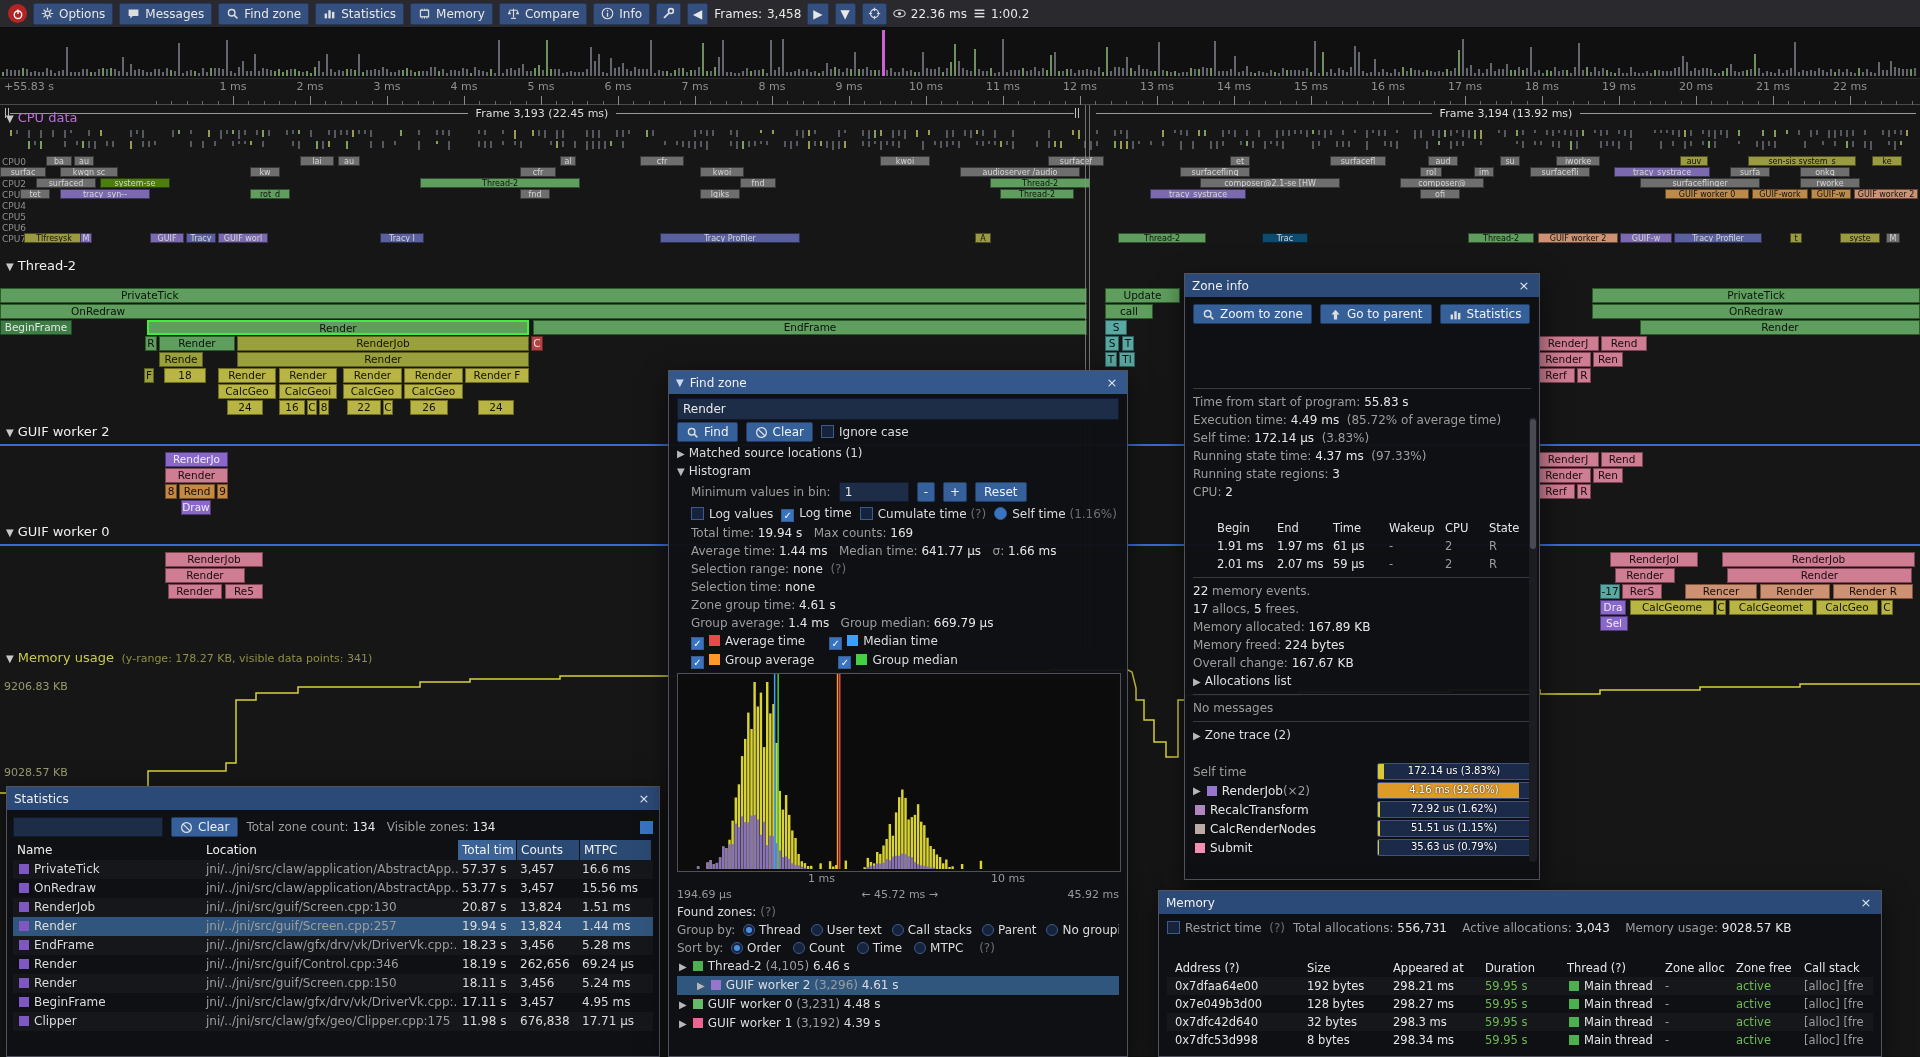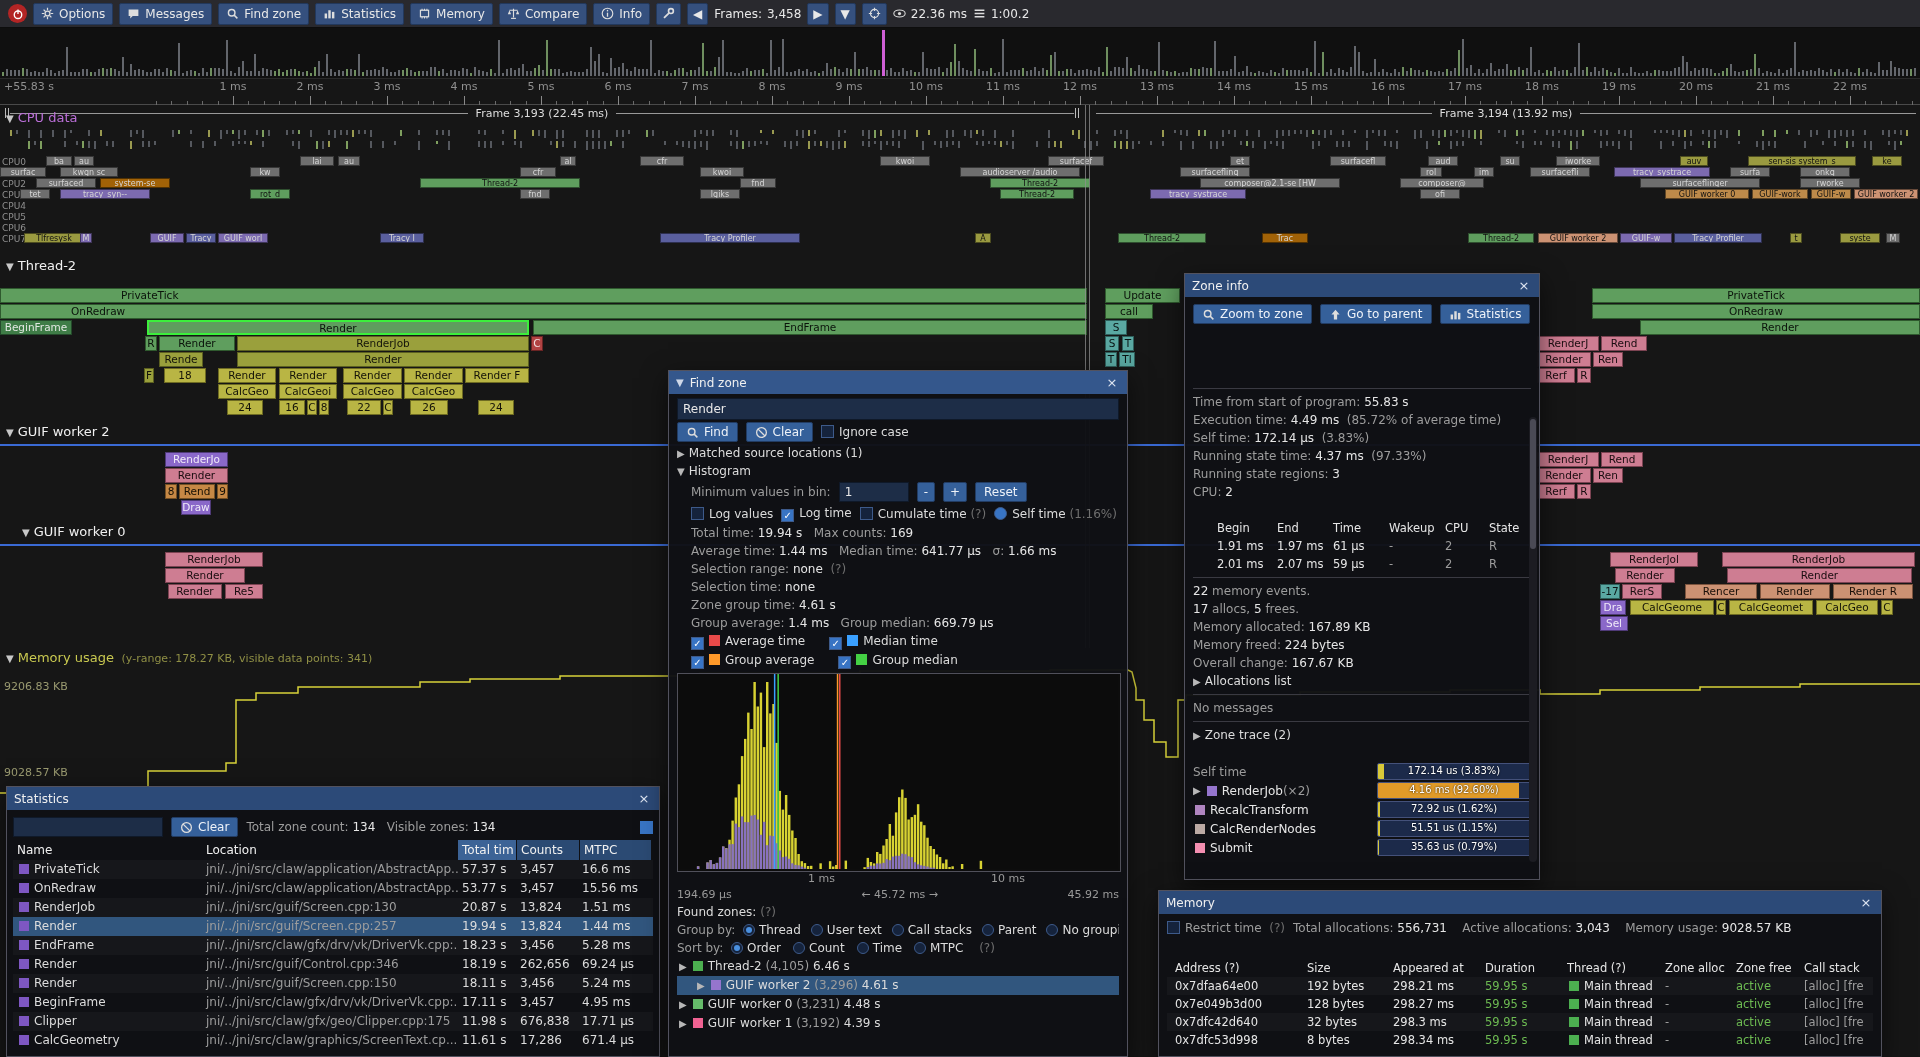--- a/index.html
+++ b/index.html
@@ -893,21 +893,21 @@
       <span class="flabel">Frame 3,194 (13.92 ms)</span>
       <div class="fline"></div>
     </div>
   </div>
 
   <div id="timeline" style="position:absolute;left:0;top:0;width:1920px;height:1057px;">
     <div class="section-head head-cpu" style="left:6px;top:110px;"><span class="tri">▼</span><span>CPU data</span></div>
     <div class="section-head" style="left:6px;top:258px;"><span class="tri">▼</span><span>Thread-2</span></div>
     <div class="section-head" style="left:6px;top:424px;"><span class="tri">▼</span><span>GUIF worker 2</span></div>
     <div class="thread-line" style="top:444px;"></div>
-    <div class="section-head" style="left:6px;top:524px;margin-left:16px;"><span class="tri">▼</span><span>GUIF worker 0</span></div>
+    <div class="section-head" style="left:6px;top:524px;"><span class="tri">▼</span><span>GUIF worker 0</span></div>
     <div class="thread-line" style="top:544px;"></div>
     <div class="section-head head-mem" style="left:6px;top:650px;">
       <span class="tri">▼</span><span>Memory usage</span>
       <span class="suffix">&nbsp;<span>(y-range: 178.27 KB, visible data points: 341)</span></span>
     </div>
     <div class="mem-ylabel" style="top:680px;">9206.83 KB</div>
     <div class="mem-ylabel" style="top:766px;">9028.57 KB</div>
   <div class="cpu-tick" style="left: 10px; top: 130px; height: 5.7px; background: rgb(154, 154, 80);"></div>
       <div class="cpu-tick" style="left: 16px; top: 130px; height: 4px; background: rgb(85, 88, 94);"></div>
       <div class="cpu-tick" style="left: 28px; top: 130px; height: 8.2px; background: rgb(85, 88, 94);"></div>
@@ -1287,21 +1287,21 @@
       <div class="cpu-seg" style="left: 960px; top: 167px; width: 120px; background: rgb(110, 110, 110); color: rgb(213, 213, 213);">audioserver /audio</div>
       <div class="cpu-seg" style="left: 1180px; top: 167px; width: 70px; background: rgb(110, 110, 110); color: rgb(213, 213, 213);">surfacefling</div>
       <div class="cpu-seg" style="left: 1420px; top: 167px; width: 22px; background: rgb(110, 110, 110); color: rgb(213, 213, 213);">rol</div>
       <div class="cpu-seg" style="left: 1474px; top: 167px; width: 20px; background: rgb(110, 110, 110); color: rgb(213, 213, 213);">im</div>
       <div class="cpu-seg" style="left: 1530px; top: 167px; width: 60px; background: rgb(110, 110, 110); color: rgb(213, 213, 213);">surfacefli</div>
       <div class="cpu-seg" style="left: 1614px; top: 167px; width: 96px; background: rgb(124, 106, 176); color: rgb(213, 213, 213);">tracy_systrace</div>
       <div class="cpu-seg" style="left: 1730px; top: 167px; width: 40px; background: rgb(110, 110, 110); color: rgb(213, 213, 213);">surfa</div>
       <div class="cpu-seg" style="left: 1800px; top: 167px; width: 50px; background: rgb(110, 110, 110); color: rgb(213, 213, 213);">onkq</div>
       <div class="cpu-label" style="top: 179px;">CPU2</div>
       <div class="cpu-seg" style="left: 36px; top: 178px; width: 60px; background: rgb(110, 110, 110); color: rgb(213, 213, 213);">surfaced</div>
-      <div class="cpu-seg" style="left: 100px; top: 178px; width: 70px; background: #a16207; color: rgb(213, 213, 213);">system-se</div>
+      <div class="cpu-seg" style="left: 100px; top: 178px; width: 70px; background: #4d7c0f; color: rgb(213, 213, 213);">system-se</div>
       <div class="cpu-seg" style="left: 420px; top: 178px; width: 160px; background: rgb(95, 158, 94); color: rgb(17, 17, 17);">Thread-2</div>
       <div class="cpu-seg" style="left: 740px; top: 178px; width: 36px; background: rgb(110, 110, 110); color: rgb(213, 213, 213);">fnd</div>
       <div class="cpu-seg" style="left: 990px; top: 178px; width: 100px; background: rgb(95, 158, 94); color: rgb(17, 17, 17);">Thread-2</div>
       <div class="cpu-seg" style="left: 1200px; top: 178px; width: 140px; background: rgb(110, 110, 110); color: rgb(213, 213, 213);">composer@2.1-se [HW</div>
       <div class="cpu-seg" style="left: 1400px; top: 178px; width: 84px; background: rgb(110, 110, 110); color: rgb(213, 213, 213);">composer@</div>
       <div class="cpu-seg" style="left: 1640px; top: 178px; width: 120px; background: rgb(110, 110, 110); color: rgb(213, 213, 213);">surfaceflinger</div>
       <div class="cpu-seg" style="left: 1800px; top: 178px; width: 60px; background: rgb(110, 110, 110); color: rgb(213, 213, 213);">rworke</div>
       <div class="cpu-label" style="top: 190px;">CPU3</div>
       <div class="cpu-seg" style="left: 20px; top: 189px; width: 30px; background: rgb(110, 110, 110); color: rgb(213, 213, 213);">tet</div>
       <div class="cpu-seg" style="left: 60px; top: 189px; width: 90px; background: rgb(124, 106, 176); color: rgb(213, 213, 213);">tracy_syn--</div>
@@ -1321,21 +1321,21 @@
       <div class="cpu-label" style="top: 234px;">CPU7</div>
       <div class="cpu-seg" style="left: 24px; top: 233px; width: 60px; background: rgb(154, 154, 64); color: rgb(17, 17, 17);">Tlfresysk</div>
       <div class="cpu-seg" style="left: 80px; top: 233px; width: 12px; background: rgb(124, 106, 176); color: rgb(213, 213, 213);">M</div>
       <div class="cpu-seg" style="left: 150px; top: 233px; width: 34px; background: rgb(124, 106, 176); color: rgb(213, 213, 213);">GUIF</div>
       <div class="cpu-seg" style="left: 186px; top: 233px; width: 30px; background: rgb(90, 95, 158); color: rgb(213, 213, 213);">Tracy</div>
       <div class="cpu-seg" style="left: 218px; top: 233px; width: 50px; background: rgb(124, 106, 176); color: rgb(213, 213, 213);">GUIF worl</div>
       <div class="cpu-seg" style="left: 380px; top: 233px; width: 44px; background: rgb(90, 95, 158); color: rgb(213, 213, 213);">Tracy I</div>
       <div class="cpu-seg" style="left: 660px; top: 233px; width: 140px; background: rgb(90, 95, 158); color: rgb(213, 213, 213);">Tracy Profiler</div>
       <div class="cpu-seg" style="left: 975px; top: 233px; width: 16px; background: rgb(154, 154, 64); color: rgb(17, 17, 17);">A</div>
       <div class="cpu-seg" style="left: 1118px; top: 233px; width: 88px; background: rgb(95, 158, 94); color: rgb(17, 17, 17);">Thread-2</div>
-      <div class="cpu-seg" style="left: 1262px; top: 233px; width: 46px; background: #a16207; color: rgb(213, 213, 213);">Trac</div>
+      <div class="cpu-seg" style="left: 1262px; top: 233px; width: 46px; background: #0c4a6e; color: rgb(213, 213, 213);">Trac</div>
       <div class="cpu-seg" style="left: 1468px; top: 233px; width: 66px; background: rgb(95, 158, 94); color: rgb(17, 17, 17);">Thread-2</div>
       <div class="cpu-seg" style="left: 1538px; top: 233px; width: 80px; background: rgb(204, 146, 115); color: rgb(17, 17, 17);">GUIF worker 2</div>
       <div class="cpu-seg" style="left: 1620px; top: 233px; width: 52px; background: rgb(124, 106, 176); color: rgb(213, 213, 213);">GUIF-w</div>
       <div class="cpu-seg" style="left: 1674px; top: 233px; width: 88px; background: rgb(90, 95, 158); color: rgb(213, 213, 213);">Tracy Profiler</div>
       <div class="cpu-seg" style="left: 1790px; top: 233px; width: 12px; background: rgb(154, 154, 64); color: rgb(17, 17, 17);">t</div>
       <div class="cpu-seg" style="left: 1840px; top: 233px; width: 40px; background: rgb(154, 154, 64); color: rgb(17, 17, 17);">syste</div>
       <div class="cpu-seg" style="left: 1886px; top: 233px; width: 14px; background: rgb(110, 110, 110); color: rgb(213, 213, 213);">M</div>
       <div class="zone z-green" style="left: 0px; top: 288px; width: 1087px;">
         <span class="lbl-abs" style="left: 120px;">PrivateTick</span>
       </div>
@@ -1510,27 +1510,20 @@
             <div class="st-cell" style="width: 58px;">17.11 s</div>
             <div class="st-cell" style="width: 62px;">3,457</div>
             <div class="st-cell" style="width: 71px;">4.95 ms</div>
           </div>
           <div class="st-row">
             <div class="st-cell" style="width: 189px;"><span class="sq" style="background: rgb(126, 87, 194);"></span>Clipper</div>
             <div class="st-cell c-d" style="width: 256px;">jni/../jni/src/claw/gfx/geo/Clipper.cpp:175</div>
             <div class="st-cell" style="width: 58px;">11.98 s</div>
             <div class="st-cell" style="width: 62px;">676,838</div>
             <div class="st-cell" style="width: 71px;">17.71 μs</div>
-          </div>
-          <div class="st-row">
-            <div class="st-cell" style="width: 189px;"><span class="sq" style="background: rgb(126, 87, 194);"></span>CalcGeometry</div>
-            <div class="st-cell c-d" style="width: 256px;">jni/../jni/src/claw/graphics/ScreenText.cp...</div>
-            <div class="st-cell" style="width: 58px;">11.61 s</div>
-            <div class="st-cell" style="width: 62px;">17,286</div>
-            <div class="st-cell" style="width: 71px;">671.4 μs</div>
           </div>
         </div>
     </div>
   </div>
 
   <div class="window" style="left:668px;top:370px;width:460px;height:687px;">
     <div class="titlebar" style="background:#34578c;">
       <span class="tri">▼</span>
       <span>Find zone</span>
       <span class="close">×</span>

